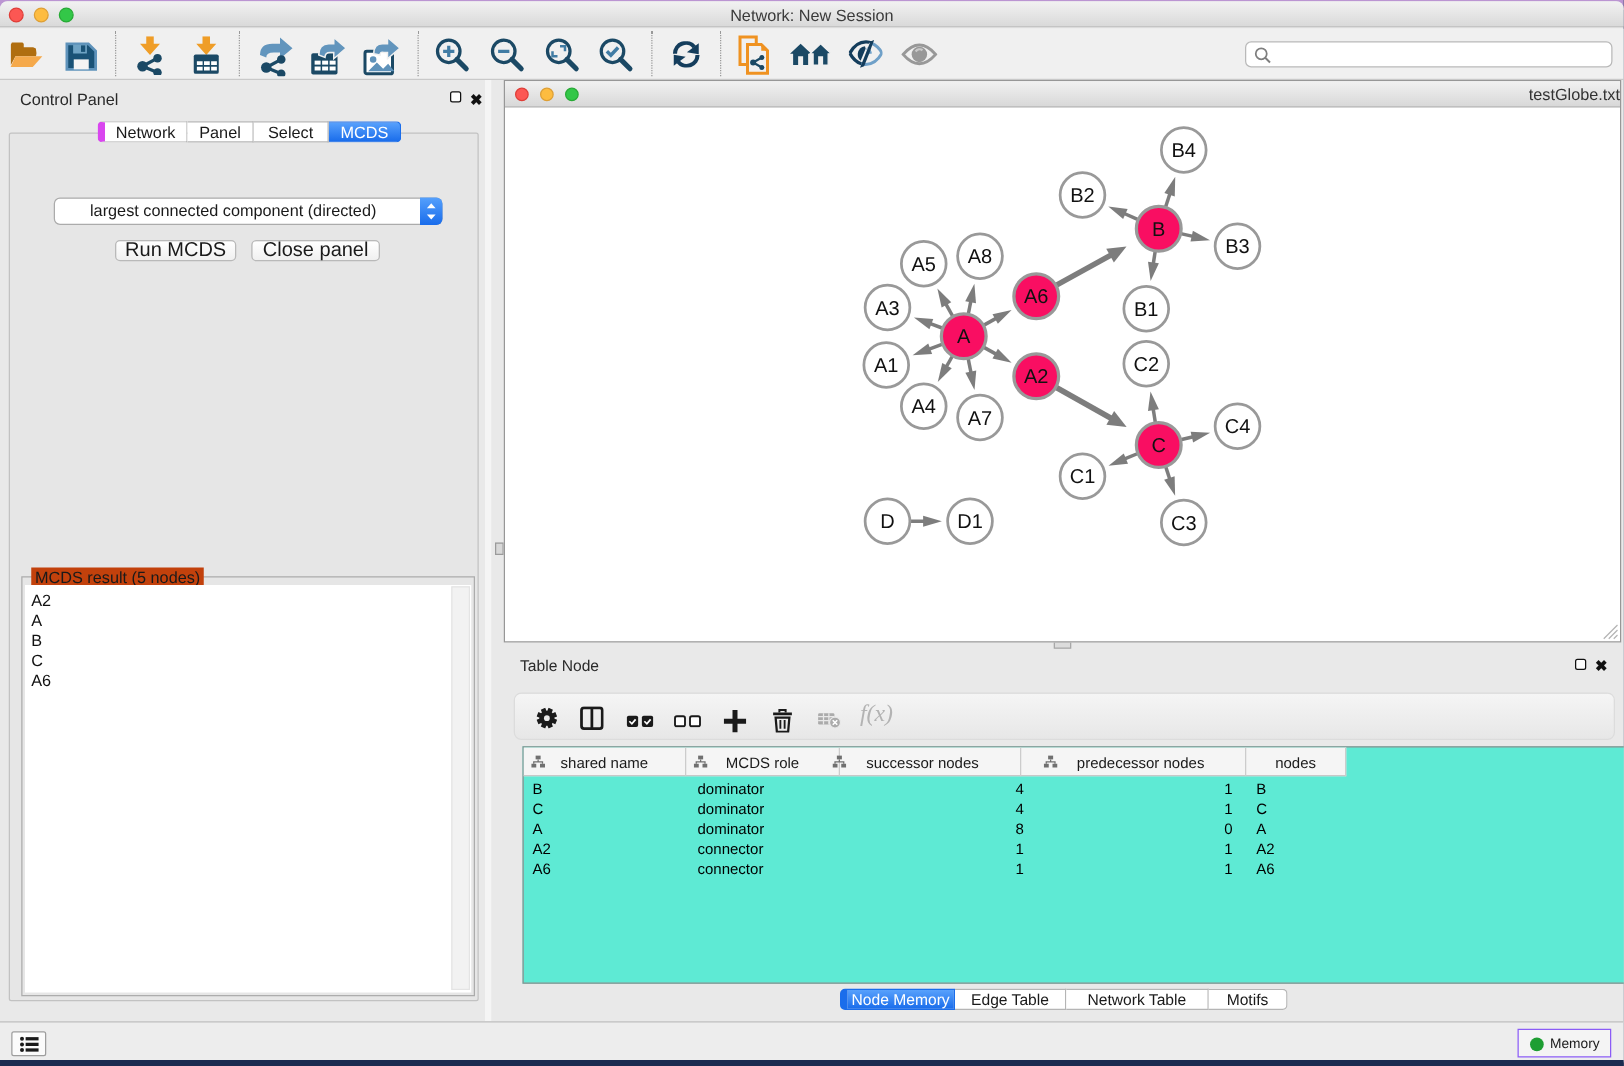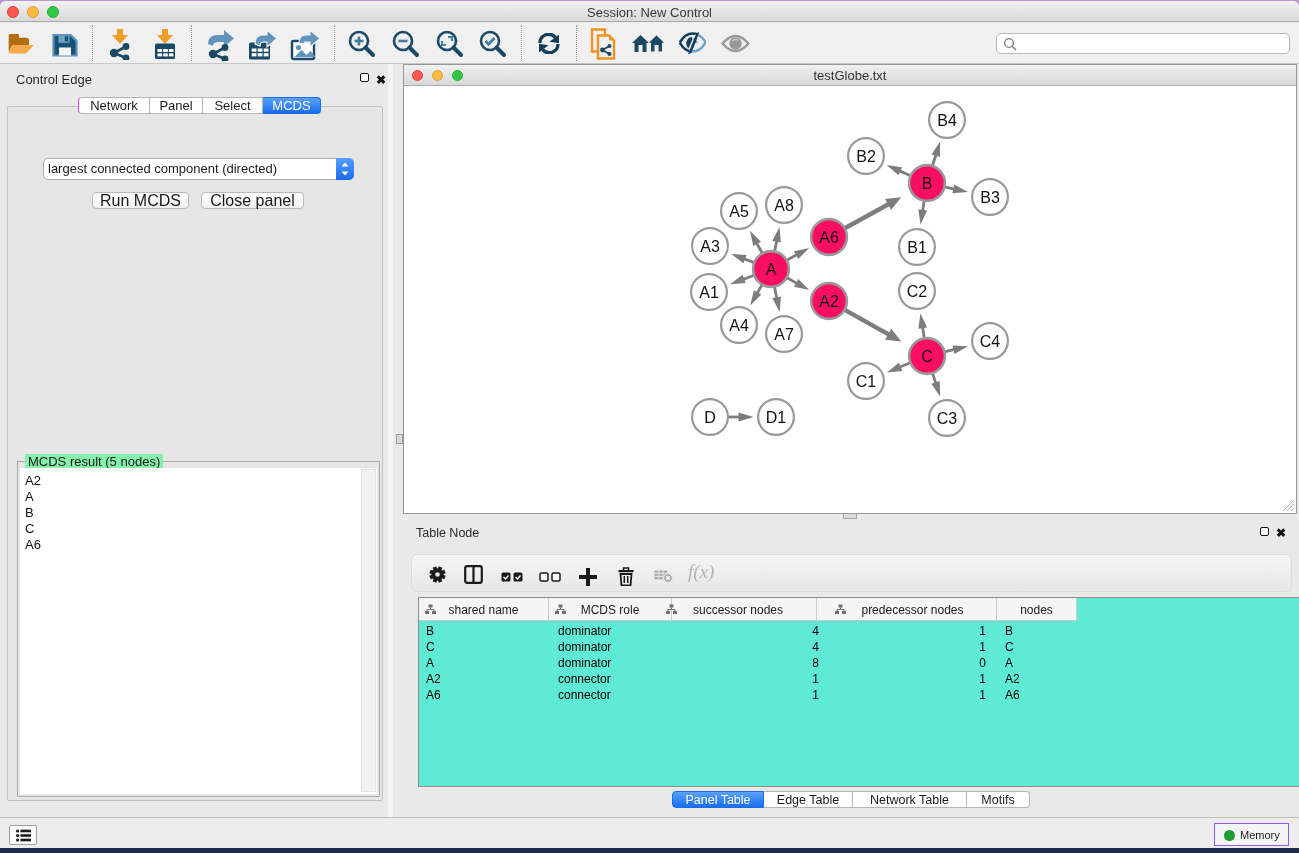--- a/index.html
+++ b/index.html
@@ -22,45 +22,45 @@
 #vdiv{left:388px;top:0;width:5px;height:754px;background:#f5f5f5}
 
 #cpTitle{left:16px;top:8px;font-size:13px;color:#2a2a2a}
 .floatbox{width:9px;height:9px;border:1.6px solid #111;border-radius:2px;background:#fdfdfd}
 .closex{font-size:12px;color:#111;font-weight:bold}
 #cpPanel{left:7px;top:42px;width:376px;height:695px;background:#e6e6e6;
  border:1px solid #c2c2c2;border-radius:2px}
 #tabs{left:78px;top:33px;height:17px;display:flex;font-size:13px}
 .tab{border:1px solid #b5b5b5;border-left:none;background:#fff;color:#1a1a1a;
  display:flex;align-items:center;justify-content:center;height:17px}
-.tab.first{border-left:1px solid #d946ef;border-radius:4px 0 0 4px}
+.tab.first{border-left:6px solid #d946ef;border-radius:4px 0 0 4px}
 .tab.last{border-radius:0 4px 4px 0}
 .tab.sel{background:linear-gradient(#58a1fc,#1a6deb);color:#fff;border-color:#1a6deb}
 #optlbl{left:0px;top:73px;width:396px;text-align:center;font-size:13px;color:#1a1a1a}
 #dropdown{left:43px;top:94px;width:311px;height:22px;background:#fff;
  border:1px solid #ababab;border-radius:5px;font-size:13px;color:#1a1a1a;
- line-height:20px;padding-left:4px}
+ line-height:20px;padding-left:28px}
 #ddcap{right:-1px;top:-1px;width:18px;height:22px;border-radius:0 5px 5px 0;
  background:linear-gradient(#55a0fc,#196ceb)}
 .btn{height:17px;background:linear-gradient(#ffffff,#f0f0f0);border:1px solid #b9b9b9;
  border-radius:4px;font-size:16px;color:#1a1a1a;display:flex;align-items:center;
  justify-content:center}
 #grpbox{left:17px;top:397px;width:363px;height:336px;border:1px solid #acacac}
-#grplbl{left:7px;top:-8px;background:#86efac;padding:0 3px;font-size:13px;color:#1a1a1a}
+#grplbl{left:7px;top:-8px;background:#c2410c;padding:0 3px;font-size:13px;color:#1a1a1a}
 #grplist{left:2px;top:6px;width:357px;height:326px;background:#fff;font-size:13px;
  color:#111;line-height:16px;padding:5px 0 0 5px}
 #grpscroll{right:3px;top:7px;width:15px;height:323px;background:#f2f2f2;
  border:1px solid #e4e4e4}
 
 #knob{left:396px;top:370px;width:7px;height:10px;background:#d8d8d8;border:1px solid #9a9a9a}
 
 #net{left:403px;top:0;width:894px;height:450px;background:#fff;border:1px solid #979797}
 #netbar{left:0;top:0;width:892px;height:20.5px;background:linear-gradient(#f1f1f1,#d8d8d8);
  border-bottom:1px solid #adadad}
-#nettitle{top:3px;width:892px;text-align:center;font-size:13px;color:#333}
+#nettitle{top:3px;width:892px;text-align:right;font-size:13px;color:#333}
 
 #tpTitle{left:416px;top:462px;font-size:12.5px;color:#2a2a2a}
 #tptools{left:411px;top:490px;width:881px;height:38px;border-radius:6px;
  background:linear-gradient(#f5f5f5,#e7e7e7);border:1px solid #dcdcdc}
 #tbl{left:418px;top:533px;width:888px;height:190px;background:#5eead4;border:1px solid #8e8e8e}
 #thead{left:0;top:0;width:658px;height:23px;background:#f5f5f5;border-bottom:1px solid #c8c8c8}
 .th{top:0;height:23px;border-right:1px solid #ccc;display:flex;align-items:center;
  justify-content:center;font-size:12px;color:#1a1a1a}
 .td{font-size:12px;color:#000;height:16px;line-height:16px}
 #btabs{left:672px;top:727px;height:17px;display:flex;font-size:12.5px}
@@ -71,21 +71,21 @@
  border:1px solid #9e9e9e;border-radius:2px}
 #membtn{left:1214px;top:5px;width:75px;height:23px;background:#f4f4f4;
  border:1px solid #8b5cf6;font-size:11px;color:#1a1a1a}
 </style></head><body>
 <div class="abs" id="deskTop"></div>
 <div class="abs" id="win">
 <div class="abs" id="titlebar">
  <div class="abs tl" style="left:7px;background:#fc5753;border:0.5px solid #df3d37"></div>
  <div class="abs tl" style="left:27px;background:#fdbc40;border:0.5px solid #de9f34"></div>
  <div class="abs tl" style="left:47px;background:#33c748;border:0.5px solid #27aa35"></div>
- <div class="abs" id="title">Session: New Control</div>
+ <div class="abs" id="title">Network: New Session</div>
 </div>
 <div class="abs" id="toolbar">
  <svg class="abs" style="left:7px;top:9px" width="28" height="23" viewBox="0 0 28 23">
   <polygon points="1.7,20 1.7,3.5 2.5,2 11,2 12,3 12,5.8 19.5,5.8 21.7,6.8 22.2,10.5 21.8,12.9 5.4,12.9" fill="#b06e10"></polygon>
   <polygon points="5.4,12.9 26.9,12.9 19.2,21.5 1.5,21.5" fill="#f5a94b"></polygon>
  </svg>
  <svg class="abs" style="left:52px;top:9px" width="26" height="25" viewBox="0 0 26 25">
   <path d="M1.5 3 h17.2 l5.8 5.8 V23.5 H1.5 Z" fill="#1a5276" stroke="#5e92ba" stroke-width="2.2"></path>
   <rect x="6.5" y="3.8" width="11" height="7" fill="#6fa3c4"></rect>
   <rect x="12.8" y="4.3" width="3.4" height="5.2" fill="#1a5276"></rect>
@@ -194,21 +194,21 @@
  </svg>
  <div class="abs" id="search">
   <svg class="abs" style="left:6px;top:3px" width="15" height="15" viewBox="0 0 15 15">
    <circle cx="6" cy="6" r="4.4" fill="none" stroke="#7e7e7e" stroke-width="1.4"></circle>
    <line x1="9.2" y1="9.2" x2="13" y2="13" stroke="#7e7e7e" stroke-width="1.6"></line>
   </svg>
  </div>
 </div>
 <div class="abs" id="content">
  <div class="abs" id="vdiv"></div>
- <div class="abs" id="cpTitle">Control Edge</div>
+ <div class="abs" id="cpTitle">Control Panel</div>
  <div class="abs floatbox" style="left:360px;top:9px"></div>
  <div class="abs closex" style="left:376px;top:9px">✖</div>
  <div class="abs" id="cpPanel"></div>
  <div class="abs" id="tabs">
   <div class="tab first" style="width:72px">Network</div>
   <div class="tab" style="width:53px">Panel</div>
   <div class="tab" style="width:60px">Select</div>
   <div class="tab last sel" style="width:58px">MCDS</div>
  </div>
  <div class="abs" id="dropdown">largest connected component (directed)
@@ -429,21 +429,21 @@
  <div class="abs td" style="left:253px;top:73px;width:147px;text-align:right">1</div>
  <div class="abs td" style="left:410px;top:73px;width:157px;text-align:right">1</div>
  <div class="abs td" style="left:586px;top:73px">A2</div>
  <div class="abs td" style="left:7px;top:89px">A6</div>
  <div class="abs td" style="left:139px;top:89px">connector</div>
  <div class="abs td" style="left:253px;top:89px;width:147px;text-align:right">1</div>
  <div class="abs td" style="left:410px;top:89px;width:157px;text-align:right">1</div>
  <div class="abs td" style="left:586px;top:89px">A6</div>
 </div>
 <div class="abs" id="btabs">
-  <div class="tab first sel" style="width:92px">Panel Table</div>
+  <div class="tab first sel" style="width:92px">Node Memory</div>
   <div class="tab" style="width:89px">Edge Table</div>
   <div class="tab" style="width:114px">Network Table</div>
   <div class="tab last" style="width:63px">Motifs</div>
  </div>
 </div>
 <div class="abs" id="status">
  <div class="abs" id="listbtn">
   <svg class="abs" style="left:6px;top:3px" width="15" height="13" viewBox="0 0 15 13">
    <g fill="#1a1a1a">
             <circle cx="1.6" cy="2" r="1.6"></circle>

